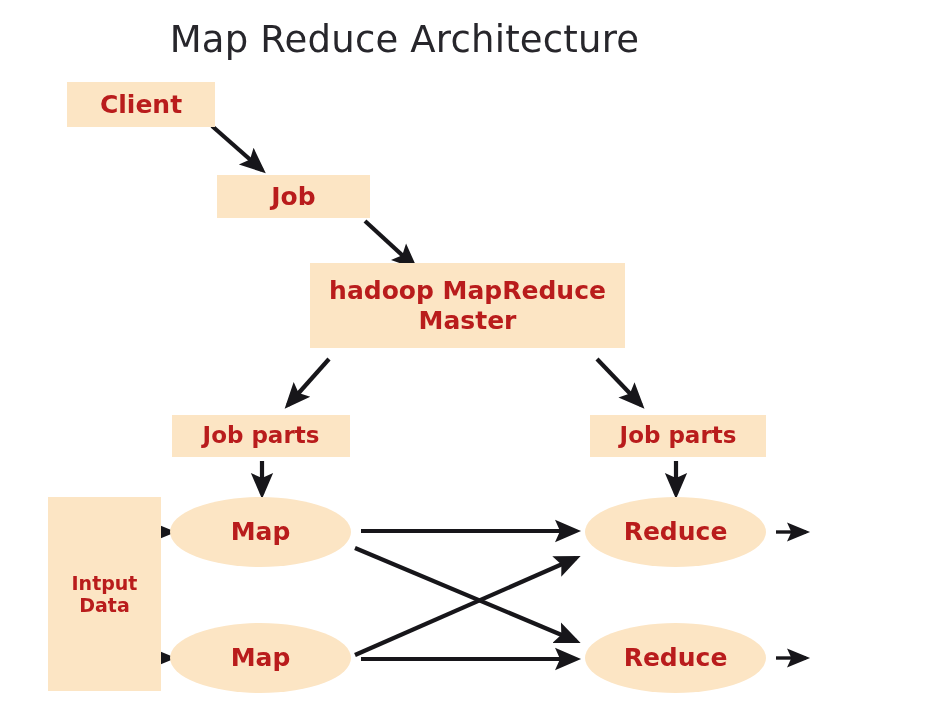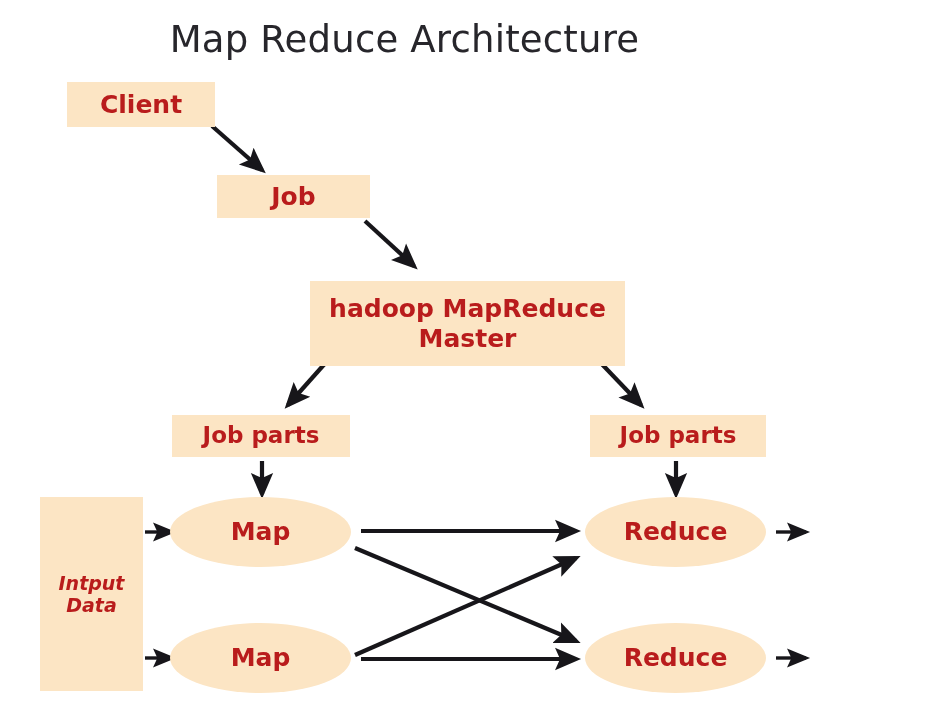--- a/index.html
+++ b/index.html
@@ -40,24 +40,24 @@
     text-align: center;
     line-height: 1.18;
     box-sizing: border-box;
   }
   .rect { border-radius: 0; }
   .ellipse { border-radius: 50%; text-align: center; }
 
   
   #node-client        { left: 67px;  top: 82px;  width: 148px; height: 45px;  font-size: 25px; }
   #node-job           { left: 217px; top: 175px; width: 153px; height: 43px;  font-size: 25px; text-align: right; }
-  #node-master        { left: 310px; top: 281px; width: 315px; height: 85px;  font-size: 25px; }
+  #node-master        { left: 310px; top: 263px; width: 315px; height: 85px;  font-size: 25px; }
   #node-jobparts-left { left: 172px; top: 415px; width: 178px; height: 42px;  font-size: 23px; }
   #node-jobparts-right{ left: 590px; top: 415px; width: 176px; height: 42px;  font-size: 23px; }
-  #node-input-data    { left: 40px;  top: 497px; width: 103px; height: 194px; font-size: 19px; font-style: italic; }
+  #node-input-data    { left: 48px;  top: 497px; width: 113px; height: 194px; font-size: 19px; }
   #node-output-data   { left: 812px; top: 497px; width: 93px;  height: 194px; font-size: 19px; }
   #node-map-1         { left: 170px; top: 497px; width: 181px; height: 70px;  font-size: 25px; }
   #node-map-2         { left: 170px; top: 623px; width: 181px; height: 70px;  font-size: 25px; }
   #node-reduce-1      { left: 585px; top: 497px; width: 181px; height: 70px;  font-size: 25px; }
   #node-reduce-2      { left: 585px; top: 623px; width: 181px; height: 70px;  font-size: 25px; }
 
   #arrow-layer {
     position: absolute;
     left: 0; top: 0;
     width: 933px;

